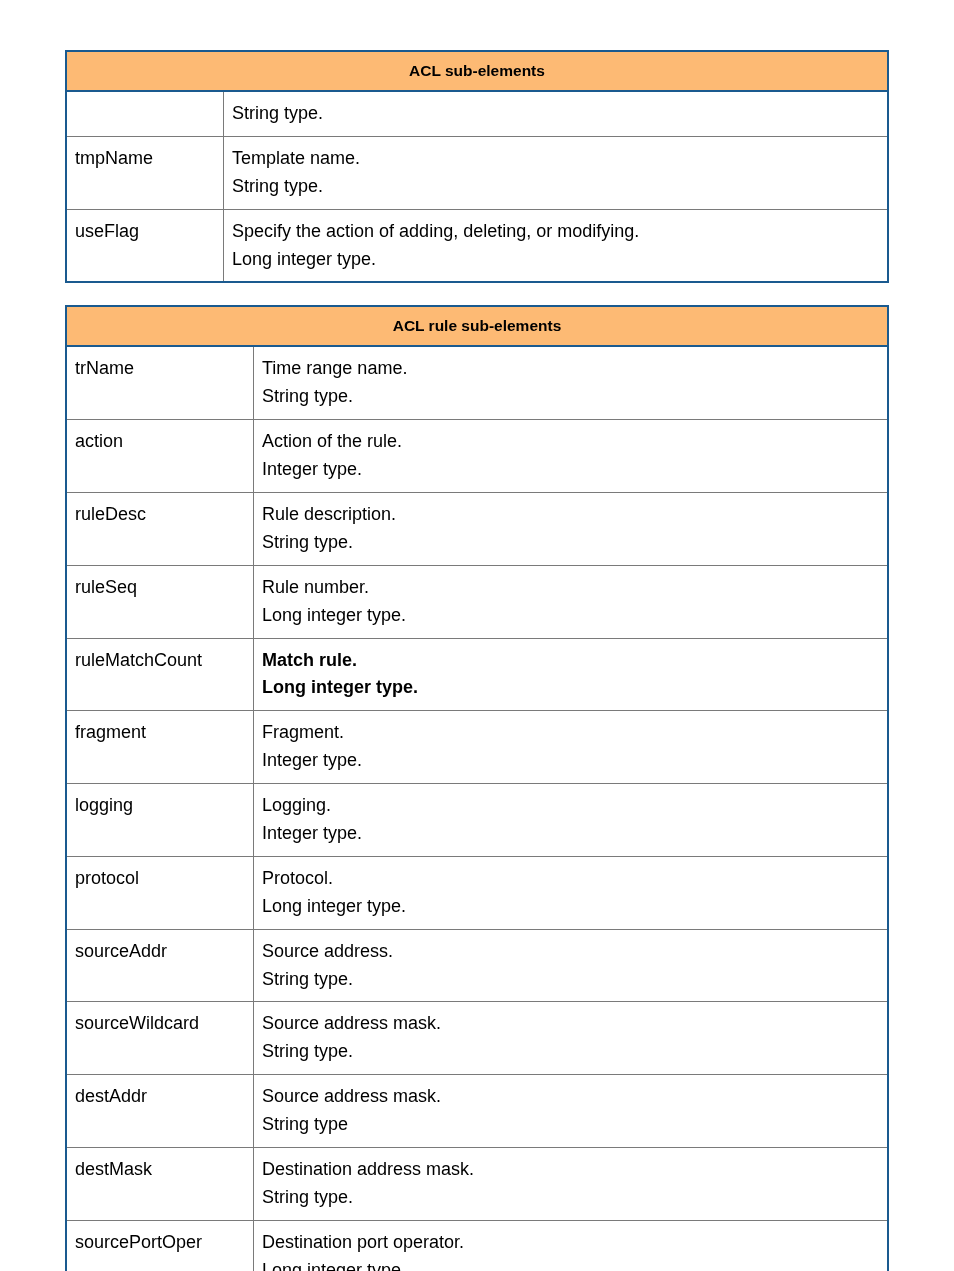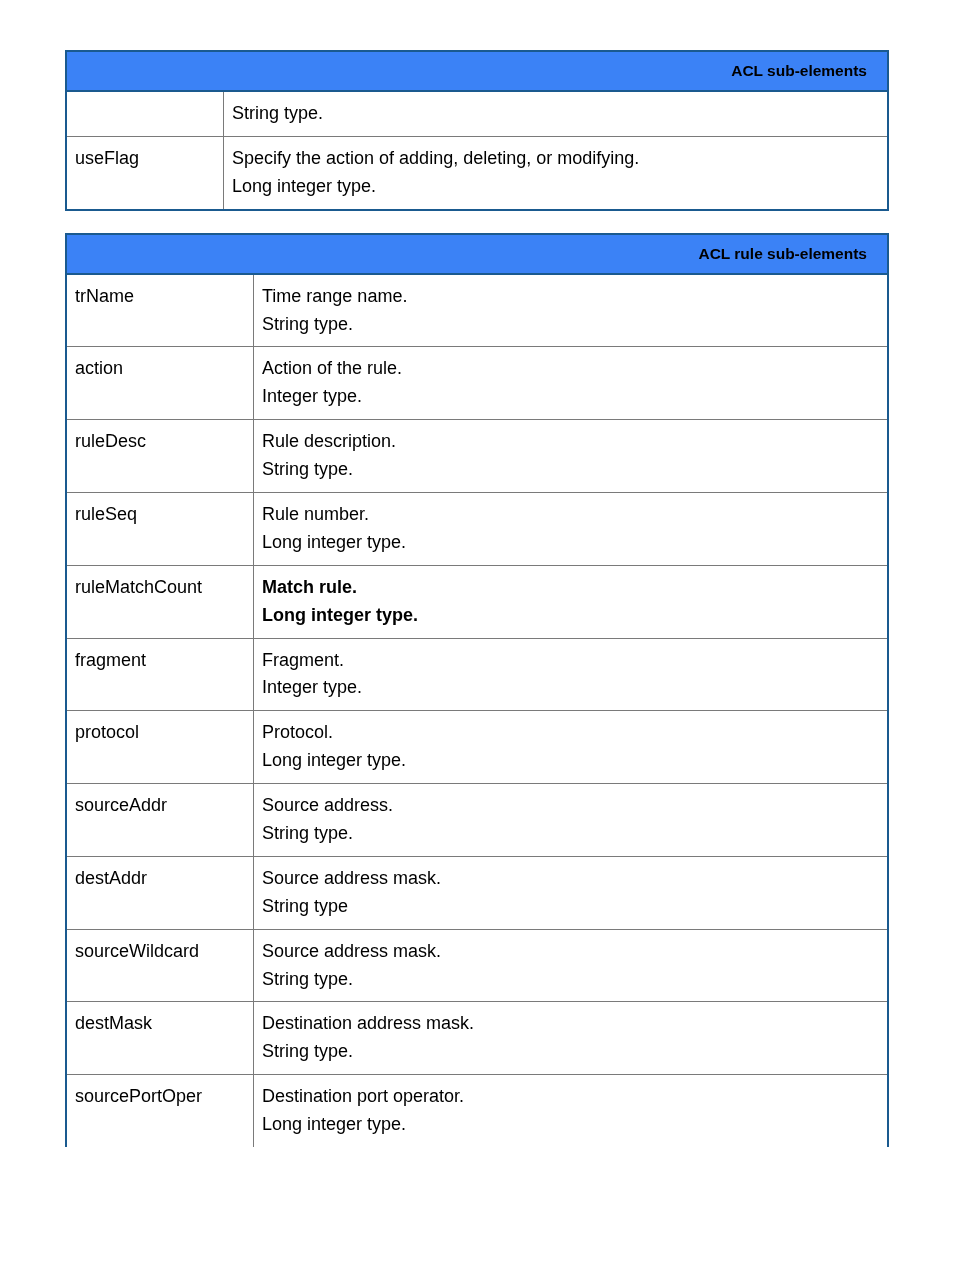--- a/index.html
+++ b/index.html
@@ -16,29 +16,29 @@
     padding: 50px 65px 30px 65px;
     position: relative;
   }
   table.spec {
     width: 100%;
     border-collapse: collapse;
     margin-bottom: 22px;
     font-size: 15px;
   }
   table.spec th.caption {
-    text-align: right;
+    text-align: center;
     font-weight: 700;
     font-size: 15.5px;
     padding: 10px 20px;
     border-top: 2px solid #1a5a8f;
     border-left: 2px solid #1a5a8f;
     border-right: 2px solid #1a5a8f;
     border-bottom: 2px solid #1a5a8f;
-    background: #3b82f6;
+    background: #fdba74;
   }
   table.spec td {
     vertical-align: top;
     padding: 8px 8px;
     border-left: 1px solid #7a7a7a;
     border-right: 1px solid #7a7a7a;
     border-bottom: 1px solid #7a7a7a;
     line-height: 1.55;
     font-size: 18px;
   }
@@ -69,20 +69,25 @@
   <table id="t1" class="spec">
     <thead>
       <tr>
           <th class="caption" colspan="2">ACL sub-elements</th>
         </tr>
     </thead>
     <tbody>
         <tr>
           <td></td>
           <td style="white-space: pre-line;">String type.</td>
+        </tr>
+        <tr>
+          <td>tmpName</td>
+          <td style="white-space: pre-line;">Template name.
+String type.</td>
         </tr>
         <tr>
           <td>useFlag</td>
           <td style="white-space: pre-line;">Specify the action of adding, deleting, or modifying.
 Long integer type.</td>
         </tr>
       </tbody>
   </table>
 
   <table id="t2" class="spec">
@@ -116,38 +121,43 @@
           <td>ruleMatchCount</td>
           <td style="white-space: pre-line; font-weight: bold;">Match rule.
 Long integer type.</td>
         </tr>
         <tr>
           <td>fragment</td>
           <td style="white-space: pre-line;">Fragment.
 Integer type.</td>
         </tr>
         <tr>
+          <td>logging</td>
+          <td style="white-space: pre-line;">Logging.
+Integer type.</td>
+        </tr>
+        <tr>
           <td>protocol</td>
           <td style="white-space: pre-line;">Protocol.
 Long integer type.</td>
         </tr>
         <tr>
           <td>sourceAddr</td>
           <td style="white-space: pre-line;">Source address.
 String type.</td>
         </tr>
         <tr>
+          <td>sourceWildcard</td>
+          <td style="white-space: pre-line;">Source address mask.
+String type.</td>
+        </tr>
+        <tr>
           <td>destAddr</td>
           <td style="white-space: pre-line;">Source address mask.
 String type</td>
-        </tr>
-        <tr>
-          <td>sourceWildcard</td>
-          <td style="white-space: pre-line;">Source address mask.
-String type.</td>
         </tr>
         <tr>
           <td>destMask</td>
           <td style="white-space: pre-line;">Destination address mask.
 String type.</td>
         </tr>
         <tr>
           <td>sourcePortOper</td>
           <td style="white-space: pre-line;">Destination port operator.
 Long integer type.</td>

